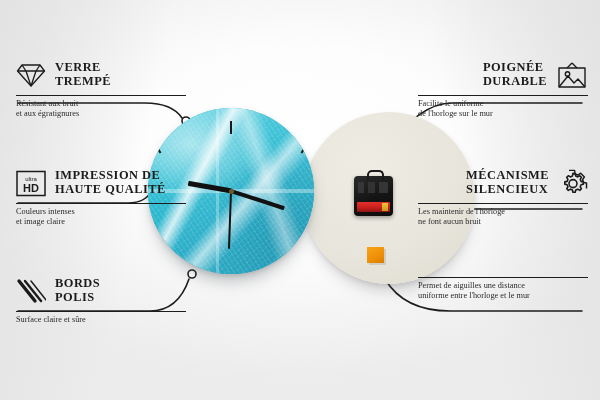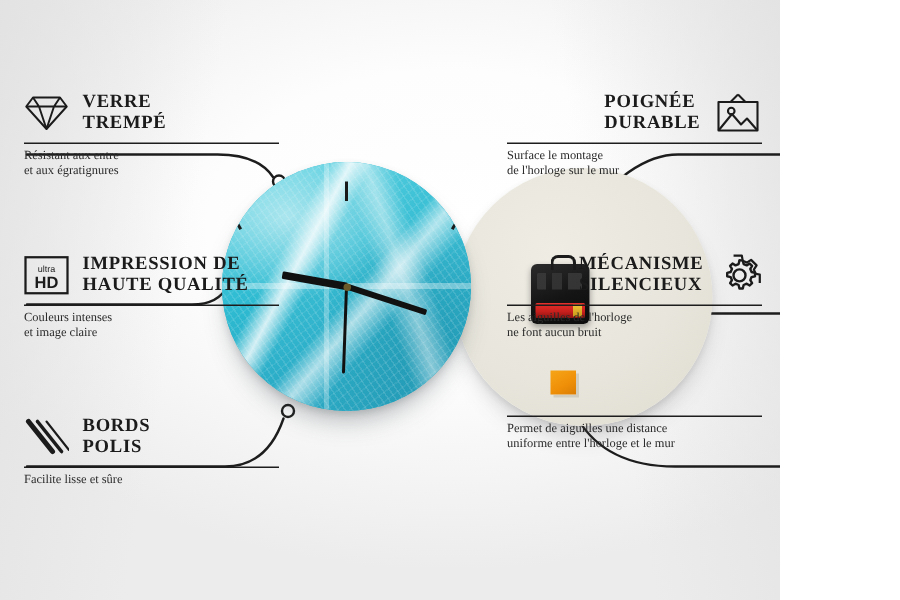--- a/index.html
+++ b/index.html
@@ -7,21 +7,21 @@
     padding: 0;
   }
   body {
     width: 600px;
     height: 400px;
     overflow: hidden;
     font-family: "Liberation Serif", serif;
   }
   #stage {
     position: relative;
-    width: 520px;
+    width: 600px;
     height: 400px;
     background:
       radial-gradient(ellipse 360px 230px at 300px 150px, #ffffff 0%, #fdfdfd 45%, #f2f2f2 80%, #ececec 100%),
       linear-gradient(180deg, #f0f0f0 0%, #fafafa 30%, #f6f6f6 70%, #e9e9e9 100%);
     overflow: hidden;
   }
   #stage::before {
     content: "";
     position: absolute;
     left: 0; top: 0; right: 0; bottom: 0;
@@ -264,21 +264,21 @@
       <svg class="ico" width="30" height="26" viewBox="0 0 30 26">
         <g fill="none" stroke="#1b1b1b" stroke-width="1.3" stroke-linejoin="round">
           <path d="M6 3 H24 L28.5 9 L15 24 L1.5 9 Z"></path>
           <path d="M1.5 9 H28.5 M6 3 L10 9 L15 24 M24 3 L20 9 L15 24 M10 9 H20"></path>
         </g>
       </svg>
       <div class="feat-title">VERRE
 TREMPÉ</div>
     </div>
     <div class="rule"></div>
-    <div class="feat-sub">Résistant aux entre
+    <div class="feat-sub">Résistant aux bruit
 et aux égratignures</div>
   </div>
 
   <div class="feature left" style="top:166px">
     <div class="feat-head">
       <svg class="ico" width="30" height="27" viewBox="0 0 30 27">
         <rect x="1" y="1.5" width="28" height="24" fill="none" stroke="#1b1b1b" stroke-width="1.5"></rect>
         <text x="15" y="11" font-family="Liberation Sans, sans-serif" font-size="6" text-anchor="middle" fill="#1b1b1b">ultra</text>
         <text x="15" y="22" font-family="Liberation Sans, sans-serif" font-size="11" font-weight="bold" text-anchor="middle" fill="#1b1b1b">HD</text>
       </svg>
@@ -296,56 +296,56 @@
         <g stroke="#1b1b1b" stroke-linecap="round" fill="none">
           <path d="M3 3 L19 23" stroke-width="3.4"></path>
           <path d="M9 3 L25 23" stroke-width="2.4"></path>
           <path d="M15 3 L30 22" stroke-width="1.4"></path>
         </g>
       </svg>
       <div class="feat-title">BORDS
 POLIS</div>
     </div>
     <div class="rule"></div>
-    <div class="feat-sub">Facilite lisse et sûre</div>
+    <div class="feat-sub">Surface claire et sûre</div>
   </div>
 
   <div class="feature right" style="top:58px">
     <div class="feat-head">
       <svg class="ico" width="32" height="27" viewBox="0 0 32 27">
         <g fill="none" stroke="#1b1b1b" stroke-width="1.4" stroke-linejoin="round">
           <path d="M16 1 L11 6 M16 1 L21 6"></path>
           <rect x="3" y="6" width="26" height="19"></rect>
           <path d="M3 25 L12 14 L18 21 L22 17 L29 25"></path>
           <circle cx="11.5" cy="12" r="2.2"></circle>
         </g>
       </svg>
       <div class="feat-title">POIGNÉE
 DURABLE</div>
     </div>
     <div class="rule"></div>
-    <div class="feat-sub">Surface le montage
+    <div class="feat-sub">Facilite le uniforme
 de l'horloge sur le mur</div>
   </div>
 
   <div class="feature right" style="top:166px">
     <div class="feat-head">
       <svg class="ico" width="30" height="29" viewBox="0 0 30 29">
         <g fill="none" stroke="#1b1b1b" stroke-width="1.6" stroke-linejoin="round">
           <path d="M12 1.5 H18 L18.6 5.2 L21.6 6.6 L24.7 4.6 L28.7 8.6 L26.7 11.7 L28.1 14.7 L31 15.3 V21.3" transform="scale(0.92) translate(0,0)"></path>
           <path d="M11.6 2 h6.8 l.6 3.6 2.7 1.2 3-1.9 4.8 4.8 -1.9 3 1.2 2.7 3.6 .6 v6.8 l-3.6 .6 -1.2 2.7 1.9 3 -4.8 4.8 -3-1.9 -2.7 1.2 -.6 3.6 h-6.8" opacity="0"></path>
           <path d="M15 4.4 l2.2 .35 .55 2.3 2.05 .85 2-1.2 1.6 1.6 -1.2 2 .85 2.05 2.3 .55 0 2.25 -2.3 .55 -.85 2.05 1.2 2 -1.6 1.6 -2-1.2 -2.05 .85 -.55 2.3 -2.25 0 -.55-2.3 -2.05-.85 -2 1.2 -1.6-1.6 1.2-2 -.85-2.05 -2.3-.55 0-2.25 2.3-.55 .85-2.05 -1.2-2 1.6-1.6 2 1.2 2.05-.85 .55-2.3 z"></path>
           <circle cx="15" cy="14.6" r="4"></circle>
         </g>
       </svg>
       <div class="feat-title">MÉCANISME
 SILENCIEUX</div>
     </div>
     <div class="rule"></div>
-    <div class="feat-sub">Les aiguilles de l'horloge
+    <div class="feat-sub">Les maintenir de l'horloge
 ne font aucun bruit</div>
   </div>
 
   <div class="feature right" style="top:274px">
     <div class="rule"></div>
     <div class="feat-sub">Permet de aiguilles une distance
 uniforme entre l'horloge et le mur</div>
   </div>
 
 </div>

